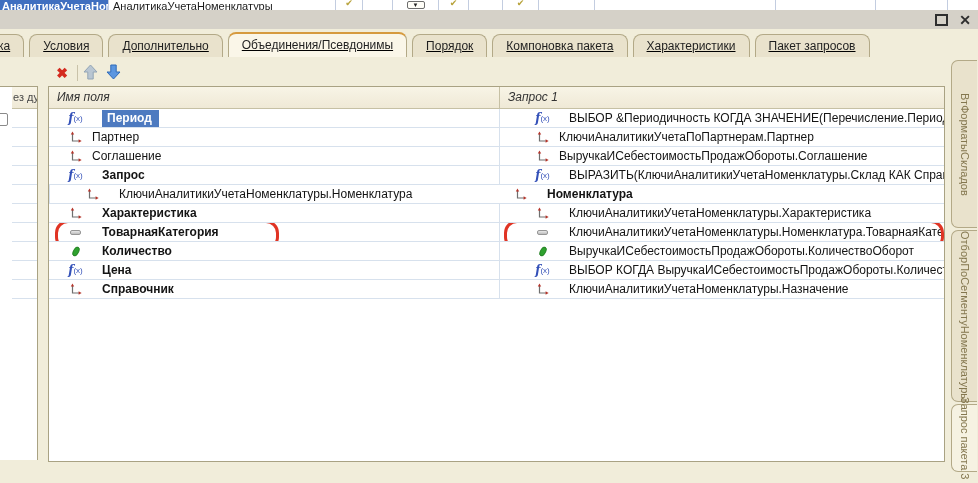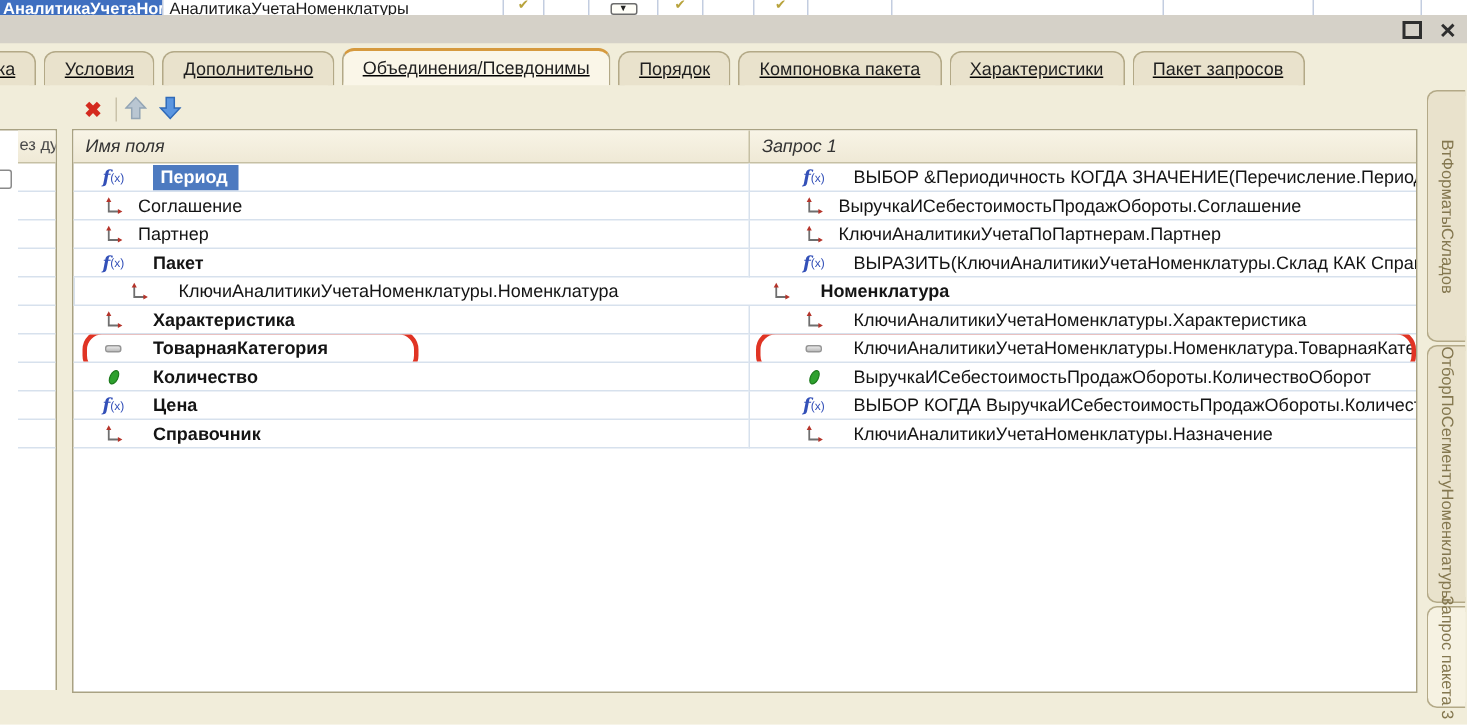--- a/index.html
+++ b/index.html
@@ -188,64 +188,64 @@
 
   <div class="trow">
     <div class="cell name-cell">
       <span class="ricon">
               <svg width="13" height="13" viewBox="0 0 13 13">
                 <path d="M3.5 3 V10 H10.5" fill="none" stroke="#6f6f6f" stroke-width="1.2"></path>
                 <path d="M3.5 0.5 L1.8 3.6 H5.2 Z" fill="#b5342a"></path>
                 <path d="M12.6 10 L9.6 8.3 V11.7 Z" fill="#b5342a"></path>
               </svg>
             </span>
+      <span class="rlabel">Партнер</span>
+    </div>
+    <div class="cell query-cell">
+      <span class="ricon">
+              <svg width="13" height="13" viewBox="0 0 13 13">
+                <path d="M3.5 3 V10 H10.5" fill="none" stroke="#6f6f6f" stroke-width="1.2"></path>
+                <path d="M3.5 0.5 L1.8 3.6 H5.2 Z" fill="#b5342a"></path>
+                <path d="M12.6 10 L9.6 8.3 V11.7 Z" fill="#b5342a"></path>
+              </svg>
+            </span>
+      <span class="rlabel">КлючиАналитикиУчетаПоПартнерам.Партнер</span>
+    </div>
+  </div>
+
+  <div class="trow">
+    <div class="cell name-cell">
+      <span class="ricon">
+              <svg width="13" height="13" viewBox="0 0 13 13">
+                <path d="M3.5 3 V10 H10.5" fill="none" stroke="#6f6f6f" stroke-width="1.2"></path>
+                <path d="M3.5 0.5 L1.8 3.6 H5.2 Z" fill="#b5342a"></path>
+                <path d="M12.6 10 L9.6 8.3 V11.7 Z" fill="#b5342a"></path>
+              </svg>
+            </span>
       <span class="rlabel">Соглашение</span>
     </div>
     <div class="cell query-cell">
       <span class="ricon">
               <svg width="13" height="13" viewBox="0 0 13 13">
                 <path d="M3.5 3 V10 H10.5" fill="none" stroke="#6f6f6f" stroke-width="1.2"></path>
                 <path d="M3.5 0.5 L1.8 3.6 H5.2 Z" fill="#b5342a"></path>
                 <path d="M12.6 10 L9.6 8.3 V11.7 Z" fill="#b5342a"></path>
               </svg>
             </span>
       <span class="rlabel">ВыручкаИСебестоимостьПродажОбороты.Соглашение</span>
     </div>
   </div>
 
-  <div class="trow">
-    <div class="cell name-cell">
-      <span class="ricon">
-              <svg width="13" height="13" viewBox="0 0 13 13">
-                <path d="M3.5 3 V10 H10.5" fill="none" stroke="#6f6f6f" stroke-width="1.2"></path>
-                <path d="M3.5 0.5 L1.8 3.6 H5.2 Z" fill="#b5342a"></path>
-                <path d="M12.6 10 L9.6 8.3 V11.7 Z" fill="#b5342a"></path>
-              </svg>
-            </span>
-      <span class="rlabel">Партнер</span>
-    </div>
-    <div class="cell query-cell">
-      <span class="ricon">
-              <svg width="13" height="13" viewBox="0 0 13 13">
-                <path d="M3.5 3 V10 H10.5" fill="none" stroke="#6f6f6f" stroke-width="1.2"></path>
-                <path d="M3.5 0.5 L1.8 3.6 H5.2 Z" fill="#b5342a"></path>
-                <path d="M12.6 10 L9.6 8.3 V11.7 Z" fill="#b5342a"></path>
-              </svg>
-            </span>
-      <span class="rlabel">КлючиАналитикиУчетаПоПартнерам.Партнер</span>
-    </div>
-  </div>
-
-  <div class="trow bold">
-    <div class="cell name-cell">
-      <span class="ricon">
-              <span class="fxf">f</span>
-              <span class="fxs">(x)</span>
-            </span>
-      <span class="rlabel">Пакет</span>
+  <div class="trow bold">
+    <div class="cell name-cell">
+      <span class="ricon">
+              <span class="fxf">f</span>
+              <span class="fxs">(x)</span>
+            </span>
+      <span class="rlabel">Запрос</span>
     </div>
     <div class="cell query-cell">
       <span class="ricon">
               <span class="fxf">f</span>
               <span class="fxs">(x)</span>
             </span>
       <span class="rlabel">ВЫРАЗИТЬ(КлючиАналитикиУчетаНоменклатуры.Склад КАК Справочник.С...</span>
     </div>
   </div>
 

